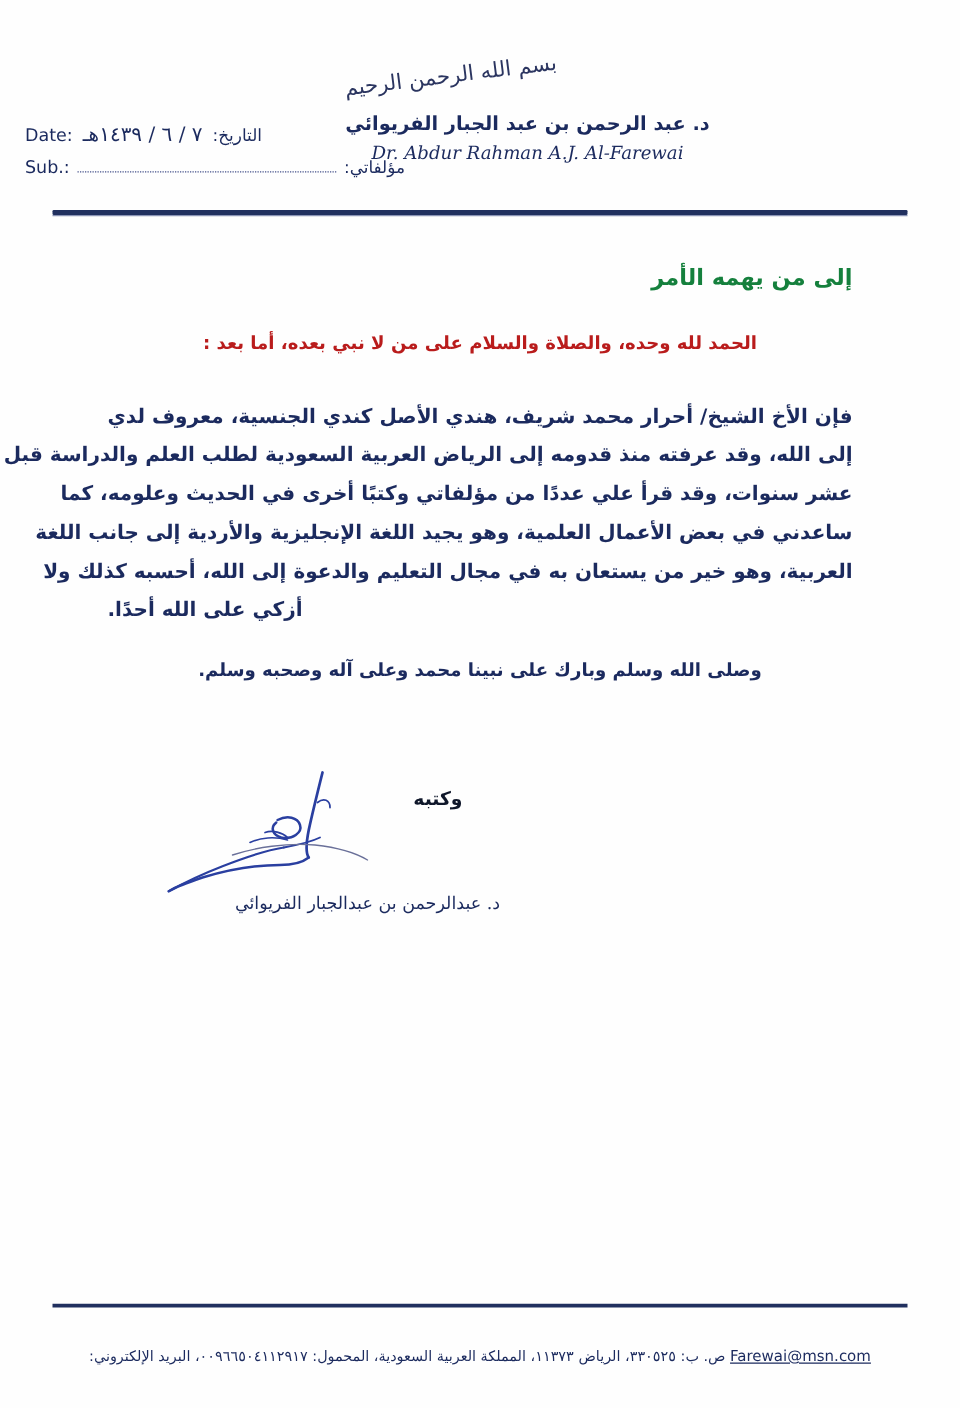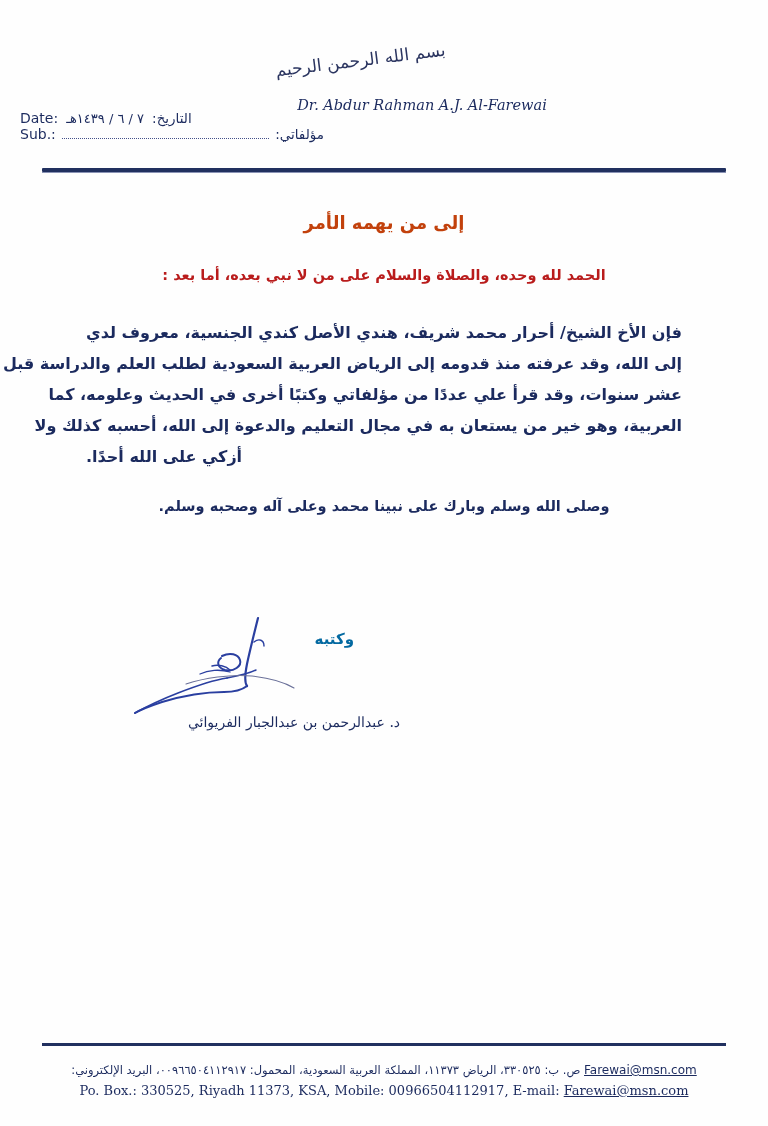--- a/index.html
+++ b/index.html
@@ -86,23 +86,23 @@
     font-size: 13.5px;
     color: #1b2a5e;
   }
   .field-label-ar {
     font-weight: normal;
     font-size: 13.5px;
     white-space: nowrap;
     margin-right: 6px;
   }
   .field-value {
-    font-size: 13px;
-    white-space: nowrap;
-    margin: 13px 8px;
+    font-size: 16px;
+    white-space: nowrap;
+    margin: 0 8px;
     letter-spacing: 1px;
   }
   .field-dots {
     flex: 1;
     border-bottom: 1px dotted #44508a;
     height: 11px;
     margin: 0 6px;
     min-width: 90px;
   }
   .field-label-en {
@@ -132,24 +132,23 @@
 
   
   .body-area {
     position: absolute;
     top: 212px;
     left: 86px;
     right: 86px;
   }
 
   .doc-title {
-    text-align: center;
     font-size: 18px;
     font-weight: bold;
-    color: #c2410c;
+    color: #15803d;
     letter-spacing: 0.5px;
     margin-bottom: 34px;
   }
 
   .salutation {
     text-align: center;
     font-size: 14.5px;
     font-weight: bold;
     color: #b91c1c;
     margin-bottom: 34px;
@@ -187,24 +186,24 @@
   .sign-area {
     position: absolute;
     top: 630px;
     left: 86px;
     width: 420px;
     height: 120px;
   }
   .wa-katabah {
     position: absolute;
     top: 0;
-    right: 152px;
+    right: 136px;
     font-size: 15px;
     font-weight: bold;
-    color: #0369a1;
+    color: #0f172a;
   }
   .signature-svg {
     position: absolute;
     top: -18px;
     right: 190px;
     width: 190px;
     height: 105px;
   }
   .signer-name {
     position: absolute;
@@ -262,20 +261,21 @@
 </head>
 <body>
 
 <div class="page">
 
   <div class="header">
 
     <div class="bismillah">بسم الله الرحمن الرحيم</div>
 
     <div class="name-block">
+      <div class="name-ar">د. عبد الرحمن بن عبد الجبار الفريوائي</div>
       <div class="name-en">Dr. Abdur Rahman A.J. Al-Farewai</div>
     </div>
 
     <div class="fields">
 
       <div class="field-row">
         <span class="field-label-ar">التاريخ:</span>
         <span class="field-value">٧ / ٦ / ١٤٣٩هـ</span>
         <span class="field-label-en">Date:</span>
       </div>
@@ -294,20 +294,21 @@
   <div class="body-area">
 
     <div class="doc-title">إلى من يهمه الأمر</div>
 
     <div class="salutation">الحمد لله وحده، والصلاة والسلام على من لا نبي بعده، أما بعد :</div>
 
     <div class="paragraph">
       <span class="ln">فإن الأخ الشيخ/ أحرار محمد شريف، هندي الأصل كندي الجنسية، معروف لدي</span>
       <span class="ln">إلى الله، وقد عرفته منذ قدومه إلى الرياض العربية السعودية لطلب العلم والدراسة قبل</span>
       <span class="ln">عشر سنوات، وقد قرأ علي عددًا من مؤلفاتي وكتبًا أخرى في الحديث وعلومه، كما</span>
+      <span class="ln">ساعدني في بعض الأعمال العلمية، وهو يجيد اللغة الإنجليزية والأردية إلى جانب اللغة</span>
       <span class="ln">العربية، وهو خير من يستعان به في مجال التعليم والدعوة إلى الله، أحسبه كذلك ولا</span>
       <span class="ln">أزكي على الله أحدًا.</span>
     </div>
 
     <div class="closing">وصلى الله وسلم وبارك على نبينا محمد وعلى آله وصحبه وسلم.</div>
   </div>
 
   <div class="sign-area">
 
     <div class="wa-katabah">وكتبه</div>
@@ -329,19 +330,15 @@
     <div class="signer-name">د. عبدالرحمن بن عبدالجبار الفريوائي</div>
   </div>
 
   <div class="footer-rule"></div>
 
   <div class="footer">
     <div class="footer-ar">
       <span class="mail">Farewai@msn.com</span>
       <span>ص. ب: ٣٣٠٥٢٥، الرياض ١١٣٧٣، المملكة العربية السعودية، المحمول: ٠٠٩٦٦٥٠٤١١٢٩١٧، البريد الإلكتروني:</span>
     </div>
-    <div class="footer-en">
-      <span>Po. Box.: 330525, Riyadh 11373, KSA, Mobile: 00966504112917, E-mail:</span>
-      <span class="mail">Farewai@msn.com</span>
-    </div>
   </div>
 
 </div>
 
 </body></html>

